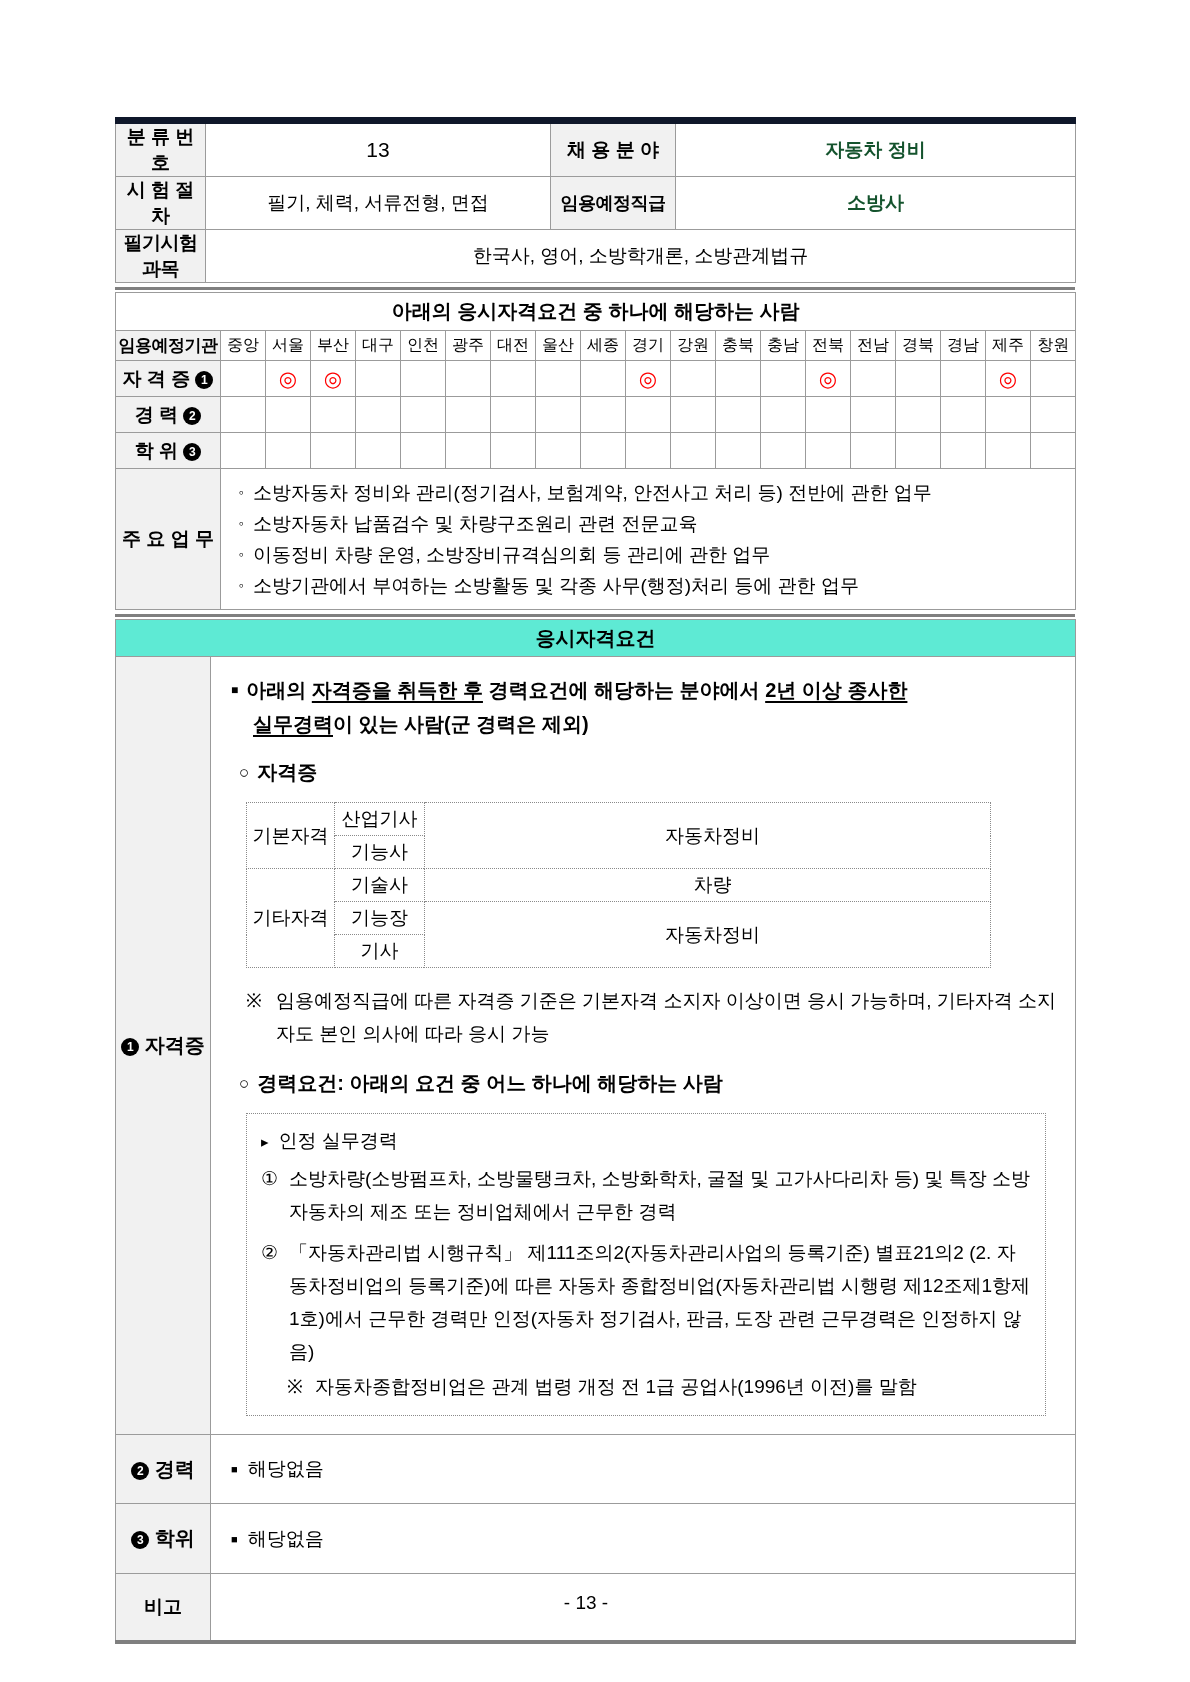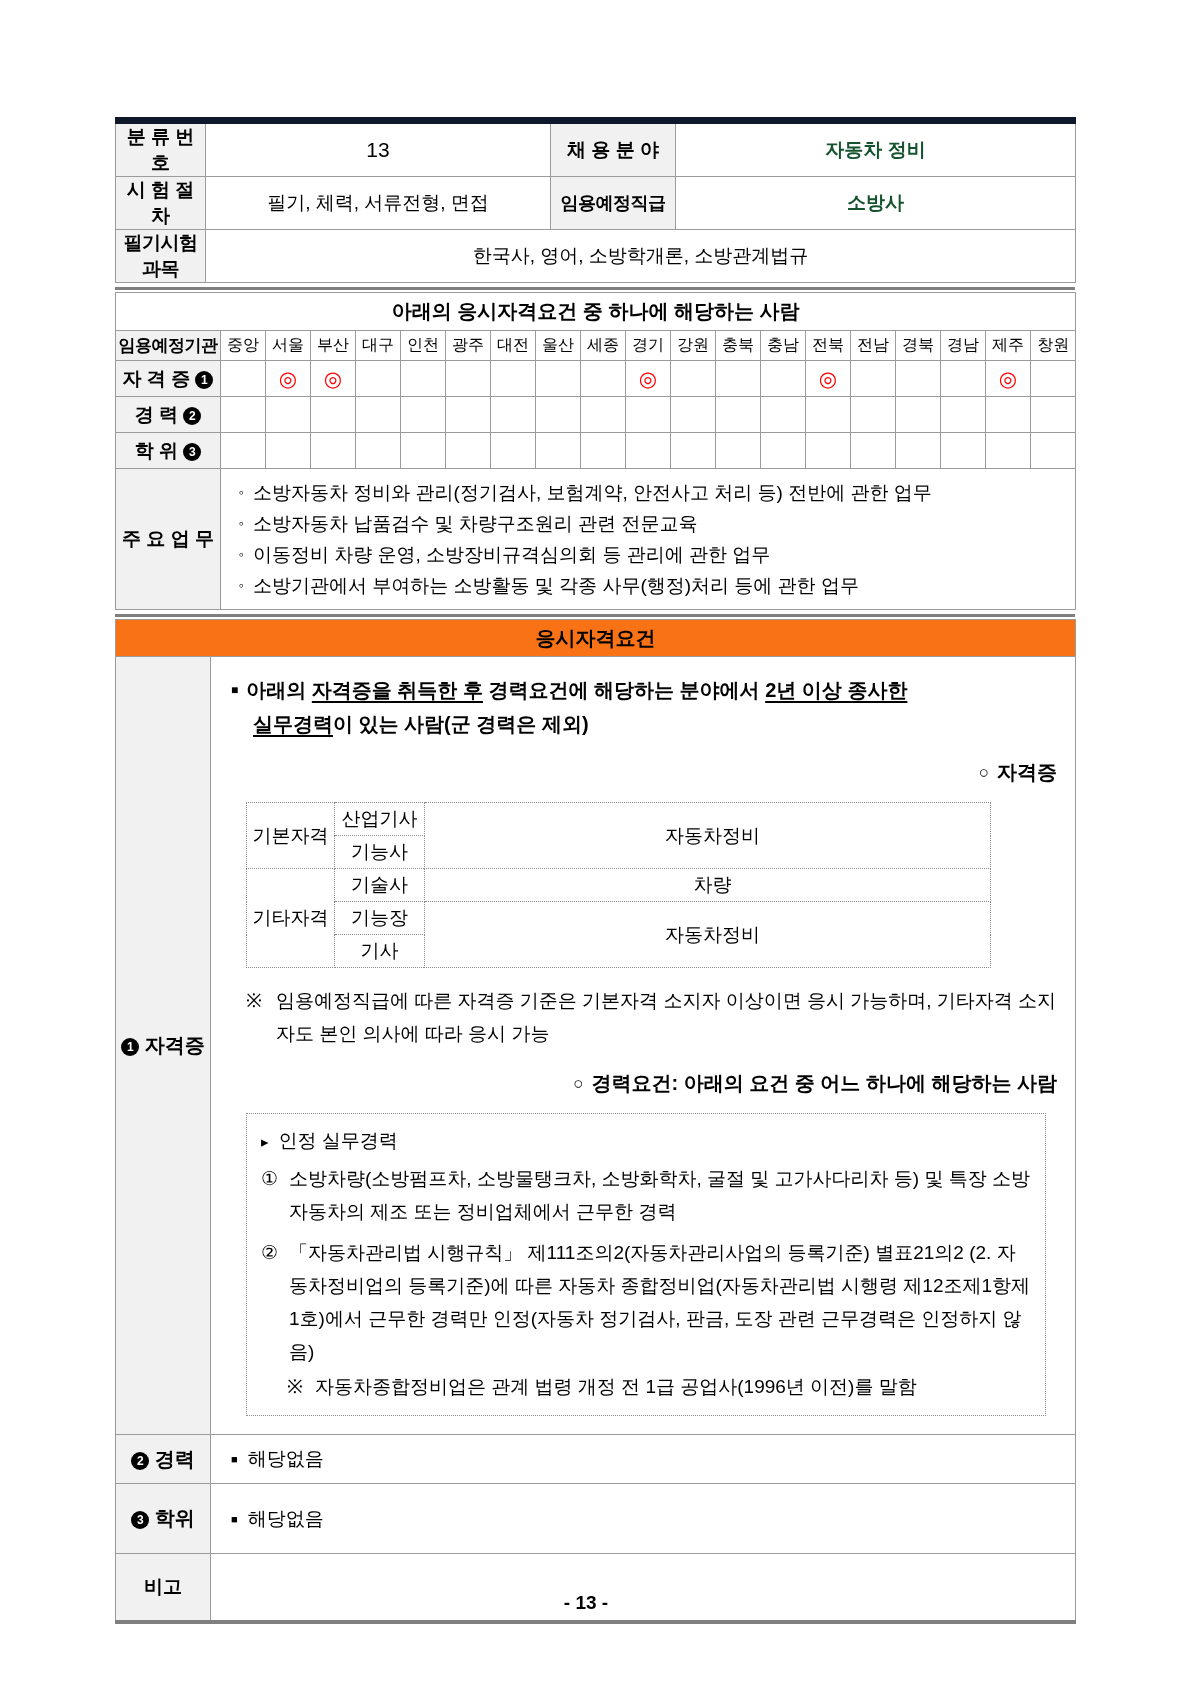--- a/index.html
+++ b/index.html
@@ -12,51 +12,51 @@
   table { border-collapse:collapse; width:960px; table-layout:fixed; }
   td { border:1px solid #9b9b9b; padding:0 2px; vertical-align:middle; }
   .lblcell { background:#f1f1f1; font-weight:bold; text-align:center; font-size:19px; }
   .ctr { text-align:center; }
   .t1 { border-top:7px solid #0f172a; }
   .t1 td { height:45px; font-size:19px; }
   .blue { color:#14532d; font-weight:bold; font-size:21px; }
   .squeeze { font-size:15px; letter-spacing:-0.5px; }
   .dsep { border-top:3px solid #7f7f7f; border-bottom:0; height:0; margin:4px 0 2px 0; }
   .band { font-weight:bold; font-size:20px; text-align:center; height:38px; background:#fff; }
-  .band.gray { background:#f97316; height:37px; }
+  .band.gray { background:#5eead4; height:37px; }
   .rh { font-size:16px; text-align:center; height:30px; padding:0; }
   .rh.hd { font-size:17px; letter-spacing:-0.5px; }
   .mk { color:#ff0000; font-size:21px; text-align:center; height:36px; padding:0; }
   .bdg { display:inline-flex; width:18px; height:18px; border-radius:50%; background:#000; color:#fff;
          font-size:12px; font-weight:bold; align-items:center; justify-content:center; vertical-align:1px; }
   .duties-cell { height:138px; padding:8px 8px; }
   .dline { display:flex; line-height:31px; font-size:19px; }
   .dmk { width:24px; text-align:center; font-size:14px; flex:0 0 24px; }
   .content { padding:16px 18px 18px 20px; vertical-align:top; }
   .intro { font-weight:bold; font-size:20px; line-height:34px; }
   .intro .sq { font-size:12px; vertical-align:3px; margin-right:8px; }
   .u { text-decoration:underline; text-underline-offset:4px; }
   .l2 { margin-left:22px; }
-  .hdg { font-weight:bold; font-size:20px; margin:14px 0 0 8px; line-height:34px;text-align:right; }
+  .hdg { font-weight:bold; font-size:20px; margin:14px 0 0 8px; line-height:34px; }
   .hdg .cir { font-size:17px; margin-right:8px; vertical-align:1px; }
   .qt { width:745px; margin:12px 0 0 15px; }
   .qt td { border:1px dotted #8a8a8a; font-size:19px; text-align:center; height:33px; }
   .qt td.f { text-align:center; padding-left:12px; }
   .note { display:flex; margin:16px 0 0 15px; font-size:19px; line-height:33px; }
   .note .nm { flex:0 0 30px; }
   .cbox { width:800px; margin:12px 0 0 15px; border:1px dotted #8a8a8a; padding:10px 14px 12px; font-size:19px; }
   .cbox .bt { line-height:33px; }
   .cbox .bt .tri { margin-right:10px; font-size:15px; }
   .citem { display:flex; line-height:33px; margin-top:4px; }
   .citem .cm { flex:0 0 28px; }
   .cnote { display:flex; line-height:33px; margin:2px 0 0 26px; }
   .cnote .nm { flex:0 0 28px; }
   .simple-line { display:flex; font-size:19px; align-items:center; }
   .simple-line .sq2 { font-size:11px; margin-right:10px; }
-  .footer { position:absolute; top:1592px; left:0; width:1172px; text-align:center; font-size:19px;font-weight:bold; }
+  .footer { position:absolute; top:1592px; left:0; width:1172px; text-align:center; font-size:19px; }
   .lblcell .big { font-size:20px; }
 </style>
 </head>
 <body>
 
 <div class="doc">
 
   <table class="t1">
     <colgroup>
         <col style="width:90px">
@@ -289,21 +289,21 @@
             <span>「자동차관리법 시행규칙」 제111조의2(자동차관리사업의 등록기준) 별표21의2 (2. 자동차정비업의 등록기준)에 따른 자동차 종합정비업(자동차관리법 시행령 제12조제1항제1호)에서 근무한 경력만 인정(자동차 정기검사, 판금, 도장 관련 근무경력은 인정하지 않음)</span>
           </div>
           <div class="cnote">
             <span class="nm">※</span>
             <span>자동차종합정비업은 관계 법령 개정 전 1급 공업사(1996년 이전)를 말함</span>
           </div>
         </div>
       </td>
     </tr>
     <tr>
-      <td class="lblcell" style="height:49px;"><span class="bdg">2</span> <span class="big">경력</span></td>
+      <td class="lblcell" style="height:69px;"><span class="bdg">2</span> <span class="big">경력</span></td>
       <td style="padding-left:20px;">
         <div class="simple-line">
               <span class="sq2">■</span>
               <span>해당없음</span>
             </div>
       </td>
     </tr>
     <tr>
       <td class="lblcell" style="height:70px;"><span class="bdg">3</span> <span class="big">학위</span></td>
       <td style="padding-left:20px;">

